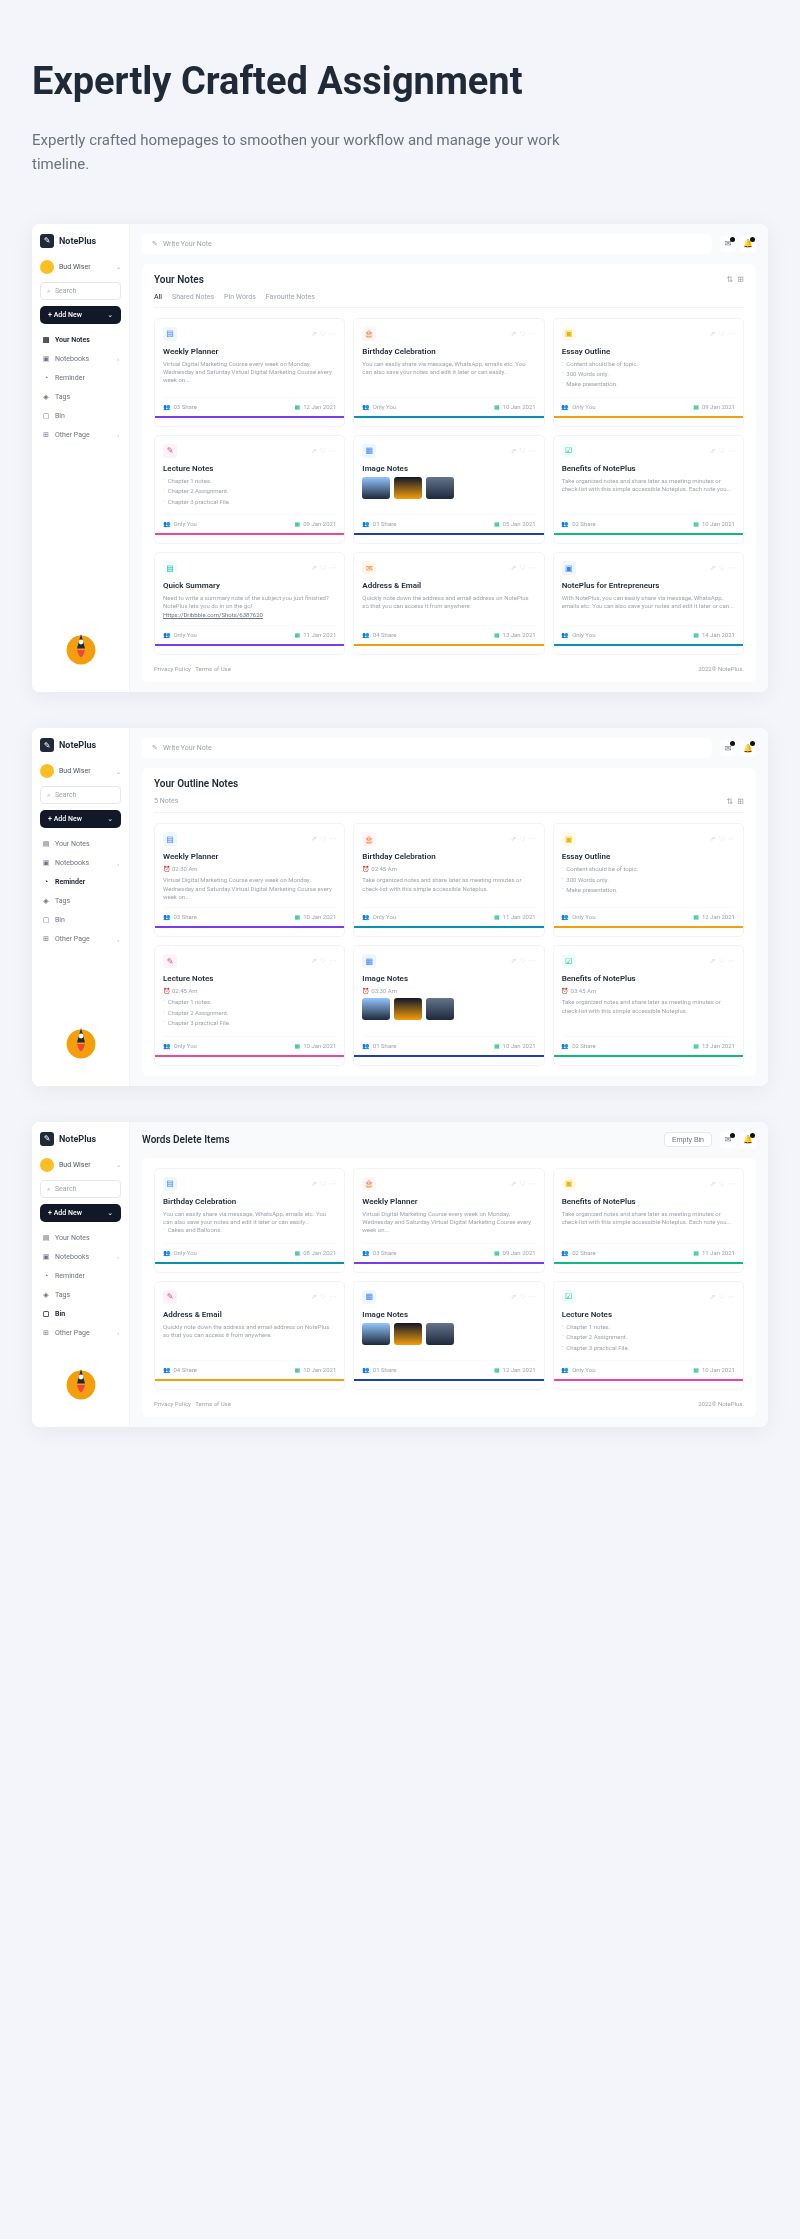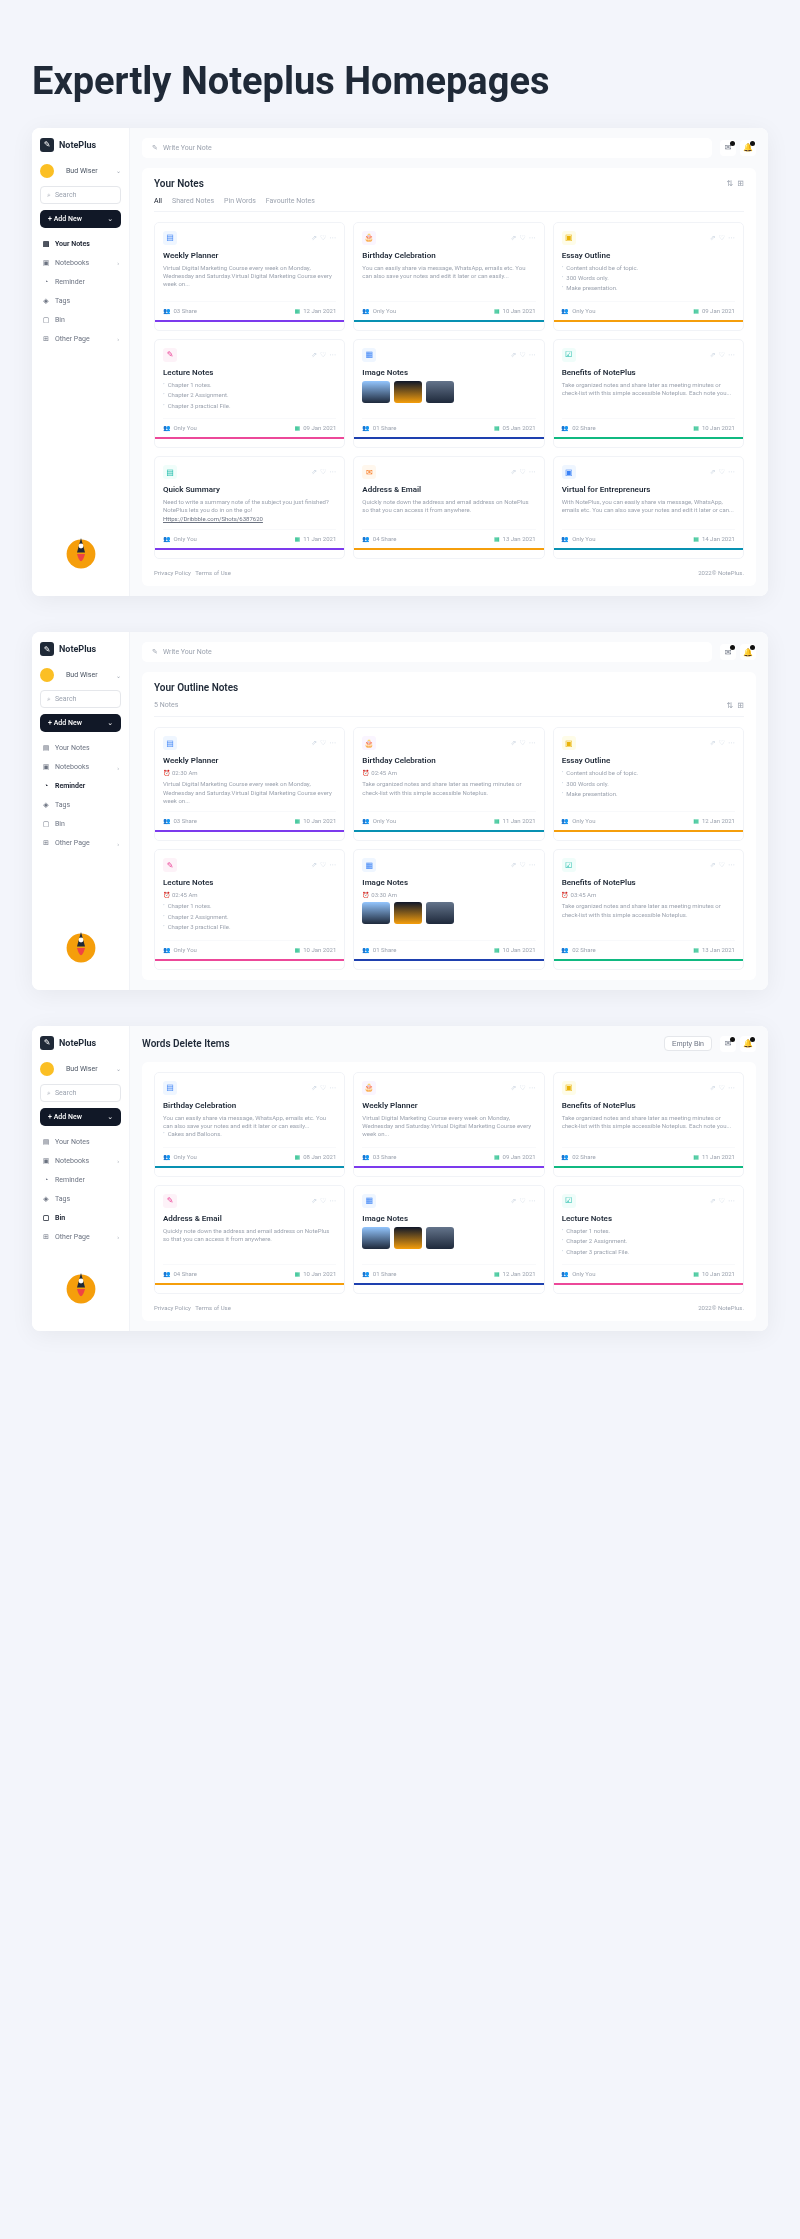--- a/index.html
+++ b/index.html
@@ -6,21 +6,21 @@
 body{font-family:-apple-system,BlinkMacSystemFont,'Segoe UI',Roboto,sans-serif;background:#f3f5fb;color:#1a202c;width:800px}
 .page{padding:60px 32px 40px}
 .eyebrow{font-size:12px;letter-spacing:6px;color:#9ca3af;font-weight:500;margin-bottom:16px}
 .headline{font-size:38px;font-weight:700;color:#1f2937;line-height:1.15;margin-bottom:24px}
 .subhead{font-size:15px;color:#6b7280;line-height:1.6;margin-bottom:48px;max-width:560px}
 .screenshot{background:#fff;border-radius:8px;box-shadow:0 4px 24px rgba(0,0,0,.06);margin-bottom:36px;overflow:hidden;display:flex;font-size:8px}
 .sidebar{width:98px;background:#fff;border-right:1px solid #f1f3f7;padding:10px 8px;display:flex;flex-direction:column}
 .logo{display:flex;align-items:center;gap:5px;margin-bottom:12px}
 .logo-icon{width:14px;height:14px;background:#1f2937;border-radius:3px;display:flex;align-items:center;justify-content:center;color:#fff;font-size:8px}
 .logo-text{font-weight:700;font-size:9px;color:#1f2937}
-.user{display:flex;align-items:center;gap:12px;margin-bottom:8px}
+.user{display:flex;align-items:center;gap:5px;margin-bottom:8px}
 .avatar{width:14px;height:14px;border-radius:50%;background:#fbbf24}
 .user-name{font-size:7px;color:#4b5563;flex:1}
 .chev{font-size:6px;color:#9ca3af}
 .search{display:flex;align-items:center;gap:4px;padding:4px 6px;border:1px solid #e5e7eb;border-radius:4px;margin-bottom:6px;font-size:7px;color:#9ca3af}
 .addnew{background:#111827;color:#fff;padding:5px 8px;border-radius:5px;font-size:7px;display:flex;align-items:center;justify-content:space-between;margin-bottom:8px;font-weight:500}
 .nav-item{display:flex;align-items:center;gap:5px;padding:4px 2px;font-size:7px;color:#6b7280;margin-bottom:3px}
 .nav-item.active{color:#111827;font-weight:600}
 .nav-ico{width:8px;height:8px;display:inline-flex;align-items:center;justify-content:center;font-size:7px}
 .rocket{margin-top:auto;margin-bottom:8px;display:flex;justify-content:center}
 .rocket svg{width:48px;height:48px}
@@ -64,21 +64,22 @@
 .ico-blue{background:#eff6ff;color:#3b82f6}
 .ico-yellow{background:#fefce8;color:#eab308}
 .ico-pink{background:#fdf2f8;color:#ec4899}
 .ico-teal{background:#f0fdfa;color:#14b8a6}
 .ico-purple{background:#faf5ff;color:#a855f7}
 </style>
 </head>
 <body>
 
 <div class="page">
-  <h1 class="headline">Expertly Noteplus Homepages</h1>
+  <h1 class="headline">Expertly Crafted Assignment</h1>
+  <p class="subhead">Expertly crafted homepages to smoothen your workflow and manage your work timeline.</p>
 
   <div class="screenshot">
     <div class="sidebar">
       <div class="logo">
         <div class="logo-icon">✎</div>
         <div class="logo-text">NotePlus</div>
       </div>
       <div class="user">
         <div class="avatar"></div>
         <div class="user-name">Bud Wiser</div>
@@ -320,21 +321,21 @@
             </div>
             <div class="card">
               <div class="card-top">
                 <div class="card-ico ico-blue">▣</div>
                 <div class="card-actions">
                   <span>⇗</span> 
                   <span>♡</span> 
                   <span>⋯</span>
                 </div>
               </div>
-              <div class="card-title">Virtual for Entrepreneurs</div>
+              <div class="card-title">NotePlus for Entrepreneurs</div>
               <div class="card-body">
                 <div>With NotePlus, you can easily share via message, WhatsApp, emails etc. You can also save your notes and edit it later or can...</div>
               </div>
               <div class="card-foot">
                 <div class="foot-left"><span style="color:#f59e0b">👥</span> Only You</div>
                 <div class="foot-right"><span style="color:#10b981">▦</span> 14 Jan 2021</div>
               </div>
               <div class="card-bar" style="background:#0891b2"></div>
             </div>
           </div>

